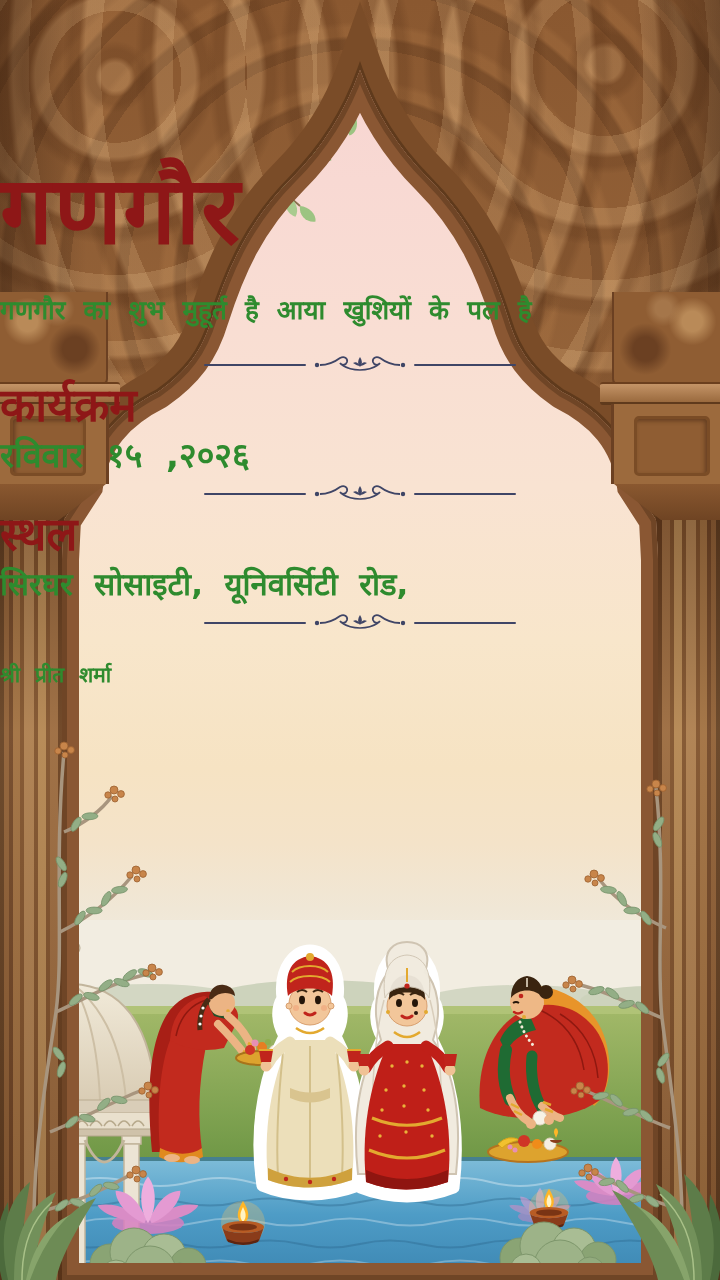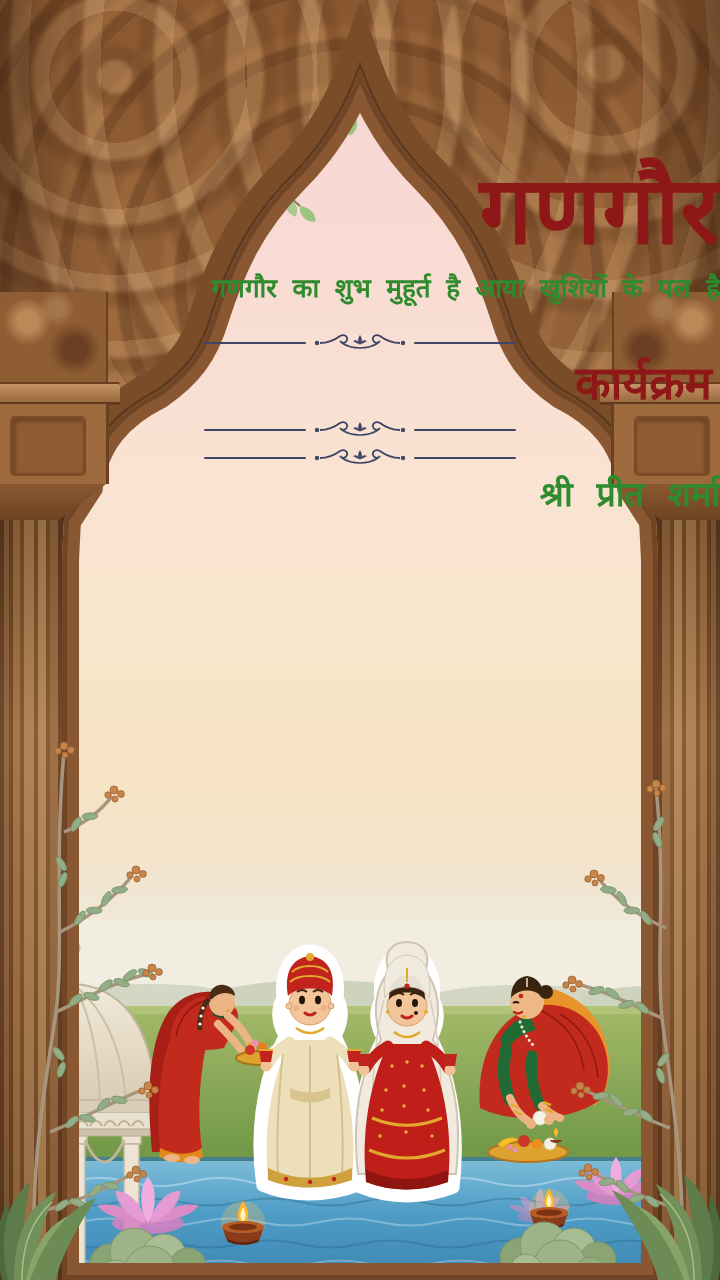--- a/index.html
+++ b/index.html
@@ -69,37 +69,37 @@
   }
   .interior>svg{position:absolute;left:0;top:0;}
   
   svg.vine{position:absolute;}
   svg.vine.left{left:0;top:712px;}
   svg.vine.right{right:0;top:768px;}
   svg.plant{position:absolute;bottom:0;}
   svg.plant.left{left:0;}
   svg.plant.right{right:0;}
   
-  .text-layer{position:absolute;inset:0;text-align:right;}
+  .text-layer{position:absolute;inset:0;text-align:left;}
   .title{
     margin:152px 0 0;font-size:94px;line-height:1.25;font-weight:700;
     color:#8e1717;letter-spacing:1px;
   }
-  .verse{font-family:Liberation Serif, serif;}
+  .verse{margin-top:22px;}
   .verse p{
     margin:0;font-size:26px;line-height:37px;font-weight:600;
     color:#2e8b2e;word-spacing:.35em;
   }
   .heading{
-    margin:2px 8px 0;font-size:46px;line-height:1.25;font-weight:700;color:#8e1717;
+    margin:2px 0 0;font-size:46px;line-height:1.25;font-weight:700;color:#8e1717;
   }
   .g-line{margin:0;font-weight:600;color:#2e8b2e;word-spacing:.35em;}
   .date-line{font-size:34px;line-height:42px;}
   .addr-line{font-size:31px;line-height:41px;}
-  .name-line{font-size:34px;line-height:37px;margin-top:8px;}
+  .name-line{font-size:21px;line-height:37px;margin-top:24px;}
   .divider{
     display:flex;align-items:center;gap:6px;width:312px;margin:18px auto 0;height:20px;
   }
   .divider .dline{flex:1;height:2px;background:#3f4566;border-radius:2px;}
   .divider svg{flex:0 0 auto;}
   .dv1{margin-top:26px;} .dv2{margin-top:8px;} .dv3{margin-top:8px;}
 </style>
 </head>
 <body>
 
@@ -560,29 +560,32 @@
 
     <div class="divider dv1">
       <span class="dline"></span>
       <svg viewBox="0 0 96 20" width="96" height="20">
           <use href="#orn"></use>
         </svg>
       <span class="dline"></span>
     </div>
 
     <h2 class="heading">कार्यक्रम</h2>
+    <p class="g-line date-line">रविवार १५ ,२०२६</p>
 
     <div class="divider dv2">
       <span class="dline"></span>
       <svg viewBox="0 0 96 20" width="96" height="20">
           <use href="#orn"></use>
         </svg>
       <span class="dline"></span>
     </div>
 
+    <h2 class="heading">स्थल</h2>
+    <p class="g-line addr-line">सिरघर सोसाइटी, यूनिवर्सिटी रोड,</p>
 
     <div class="divider dv3">
       <span class="dline"></span>
       <svg viewBox="0 0 96 20" width="96" height="20">
           <use href="#orn"></use>
         </svg>
       <span class="dline"></span>
     </div>
 
     <p class="g-line name-line">श्री प्रीत शर्मा</p>

